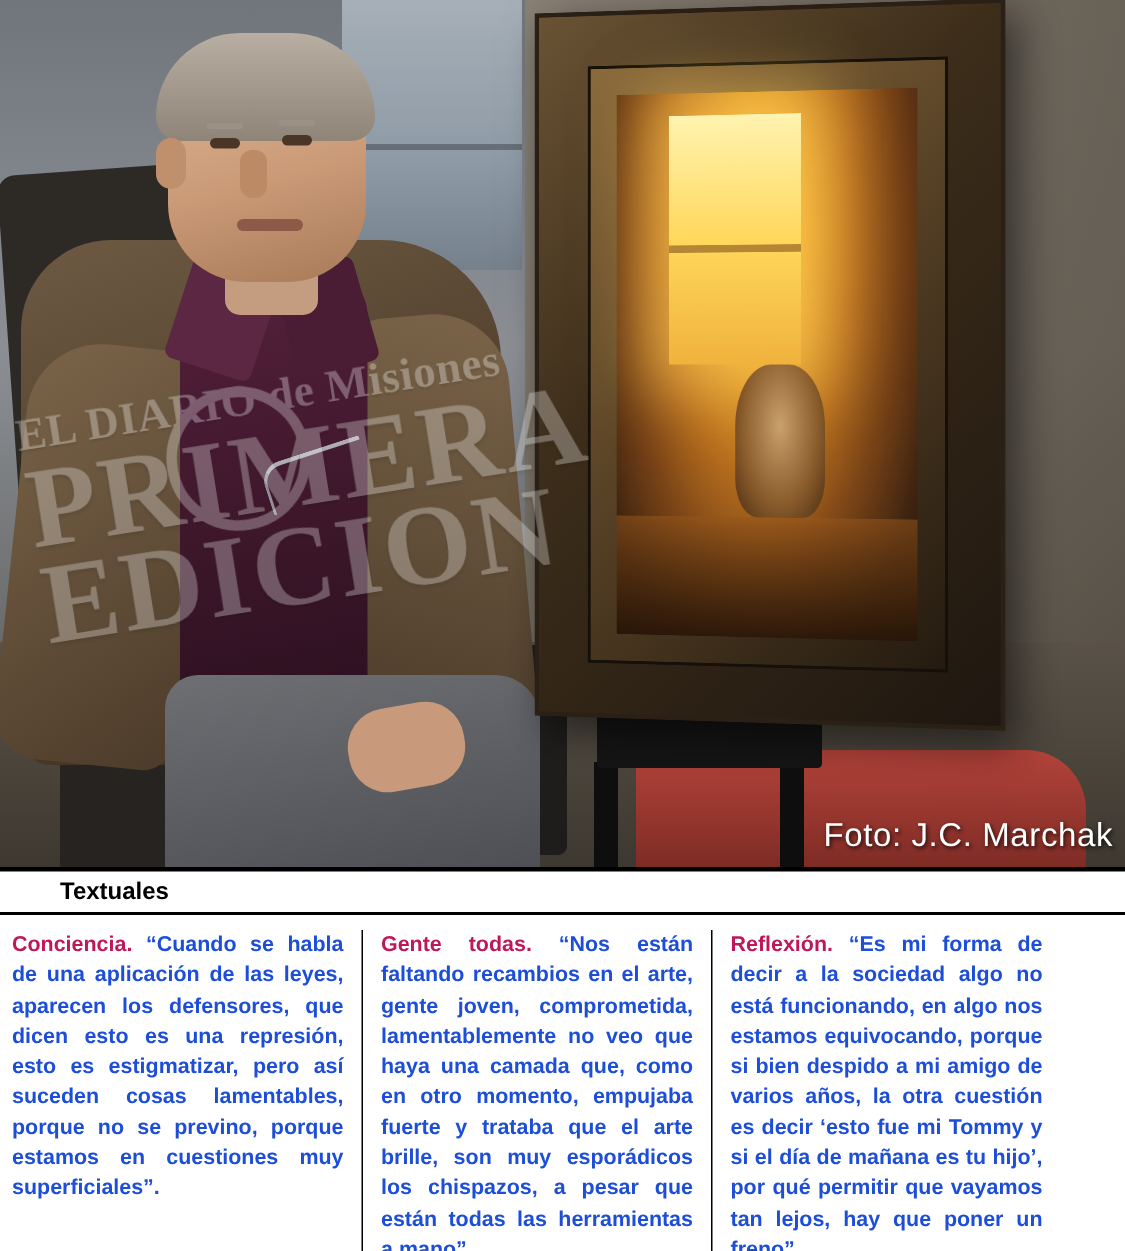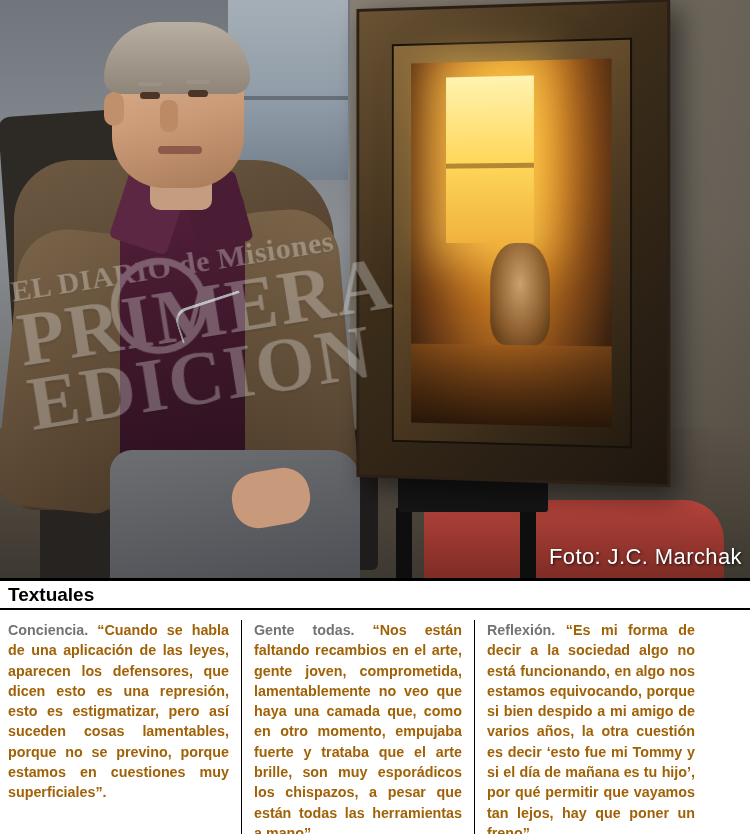--- a/index.html
+++ b/index.html
@@ -232,21 +232,21 @@
   }
 
   
   .rule-top{
     width: 750px; height: 3px; background:#000;
   }
   .textuales{
     height: 27px;
     display:flex; align-items:center;
     padding-left: 8px;
-    font-size: 19px; font-weight: 700; color:#000;
+    font-size: 16px; font-weight: 700; color:#000;margin-left:32px;
   }
   .rule-bottom{
     width: 750px; height: 2px; background:#000;
   }
 
   
   .cols{
     display:flex;
     width: 750px;
     padding: 10px 8px 6px 8px;
@@ -260,22 +260,22 @@
     text-align: justify;
     color:#000;
     font-weight: 700;
     font-family: "Liberation Sans", sans-serif;
     hyphens: none;
   }
   .col + .col{
     border-left: 1.5px solid #000;
     padding-left: 12px;
   }
-  .col .lead{ color:#737373; }
-  .col .quote{ color:#a16207; }
+  .col .lead{ color:#be185d; }
+  .col .quote{ color:#1d4ed8; }
 </style>
 </head>
 <body>
 
 <div class="page">
 
   <div class="photo">
     <div class="bg-room"></div>
     <div class="bg-window"></div>
     <div class="bg-right-wall"></div>

